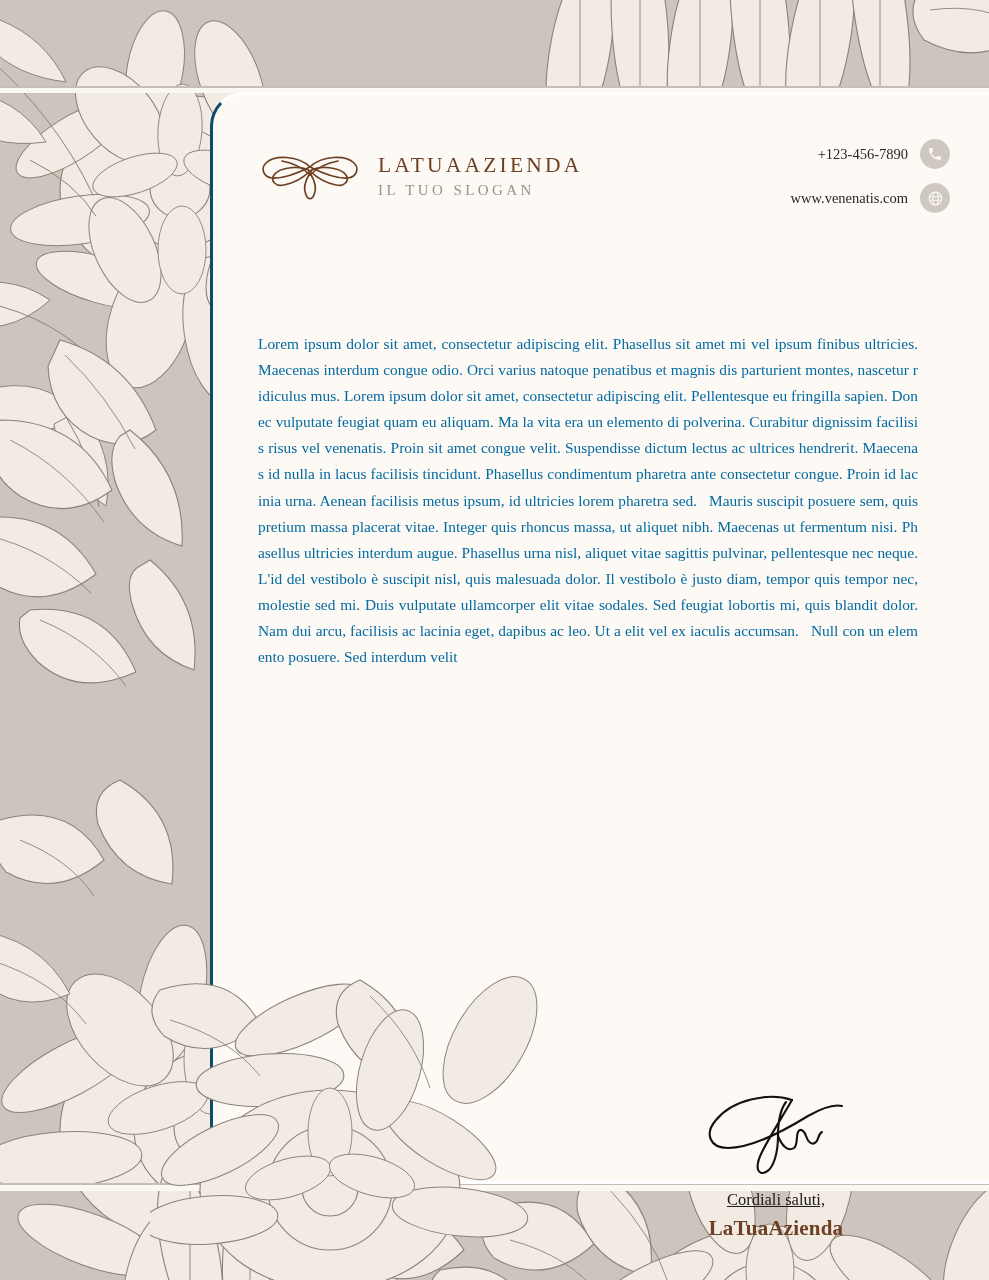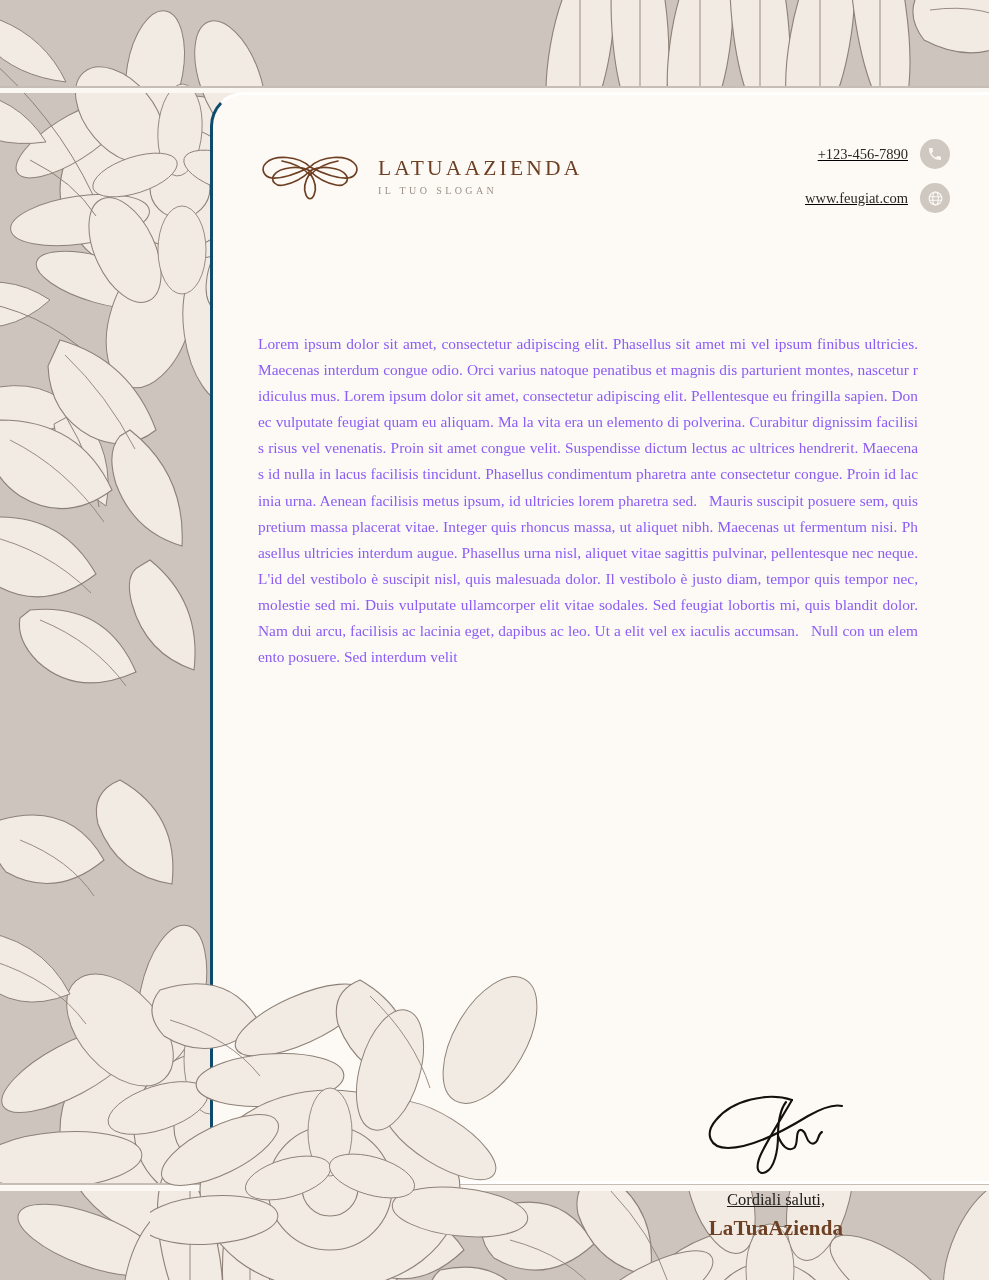--- a/index.html
+++ b/index.html
@@ -114,39 +114,38 @@
   .brand-name {
     font-family: "Liberation Serif", serif;
     font-size: 21.5px;
     letter-spacing: 3.2px;
     color: #6d3f23;
     line-height: 1.15;
     white-space: nowrap;
   }
   .brand-slogan {
     font-family: "Liberation Serif", serif;
-    font-size: 10px;
+    font-size: 15px;
     letter-spacing: 3.4px;
     color: #9c9087;
     margin-top: 4px;
     white-space: nowrap;
   }
 
   .contact-list {
     display: flex;
     flex-direction: column;
     gap: 14px;
     padding-top: 4px;
   }
   .contact-row {
     display: flex;
     align-items: center;
     justify-content: flex-end;
     gap: 12px;
-    text-decoration: underline;
   }
   .contact-text {
     font-family: "Liberation Serif", serif;
     font-size: 14.5px;
     color: #2a2623;
     white-space: nowrap;
   }
   .contact-icon {
     width: 30px;
     height: 30px;
@@ -172,21 +171,21 @@
     font-weight: bold;
     font-size: 27px;
     color: #15120f;
     margin: 0 0 24px 0;
     letter-spacing: 0.2px;
   }
   .paragraph {
     font-family: "Liberation Serif", serif;
     font-size: 15.4px;
     line-height: 26.1px;
-    color: #8b5cf6;
+    color: #0369a1;
     margin: 0;
     text-align: justify;
     word-break: break-all;
     white-space: pre-wrap;
   }
 
   
   .sign-block {
     position: absolute;
     right: 78px;
@@ -420,21 +419,21 @@
           <span class="contact-text">+123-456-7890</span>
           <span class="contact-icon">
             <svg width="16" height="16" viewBox="0 0 24 24" fill="#fbf8f3">
               <path d="M6.6 10.8c1.4 2.8 3.8 5.2 6.6 6.6l2.2-2.2c.3-.3.7-.4 1-.2 1.2.4 2.4.6 3.6.6.6 0 1 .4 1 1V20c0 .6-.4 1-1 1C10.6 21 3 13.4 3 4c0-.6.4-1 1-1h3.5c.6 0 1 .4 1 1 0 1.3.2 2.5.6 3.6.1.4 0 .8-.2 1l-2.3 2.2z"></path>
             </svg>
           </span>
         </div>
 
 
         <div class="contact-row">
-          <span class="contact-text">www.feugiat.com</span>
+          <span class="contact-text">www.venenatis.com</span>
           <span class="contact-icon">
             <svg width="17" height="17" viewBox="0 0 24 24" fill="none" stroke="#fbf8f3" stroke-width="1.6">
               <circle cx="12" cy="12" r="9"></circle>
               <ellipse cx="12" cy="12" rx="4" ry="9"></ellipse>
               <path d="M3.2 9.5h17.6M3.2 14.5h17.6"></path>
               <path d="M8 6.5c1.6 1.2 2.6 3 3.4 5.2" fill="#fbf8f3" stroke="none" opacity="0.85"></path>
             </svg>
           </span>
         </div>
 

